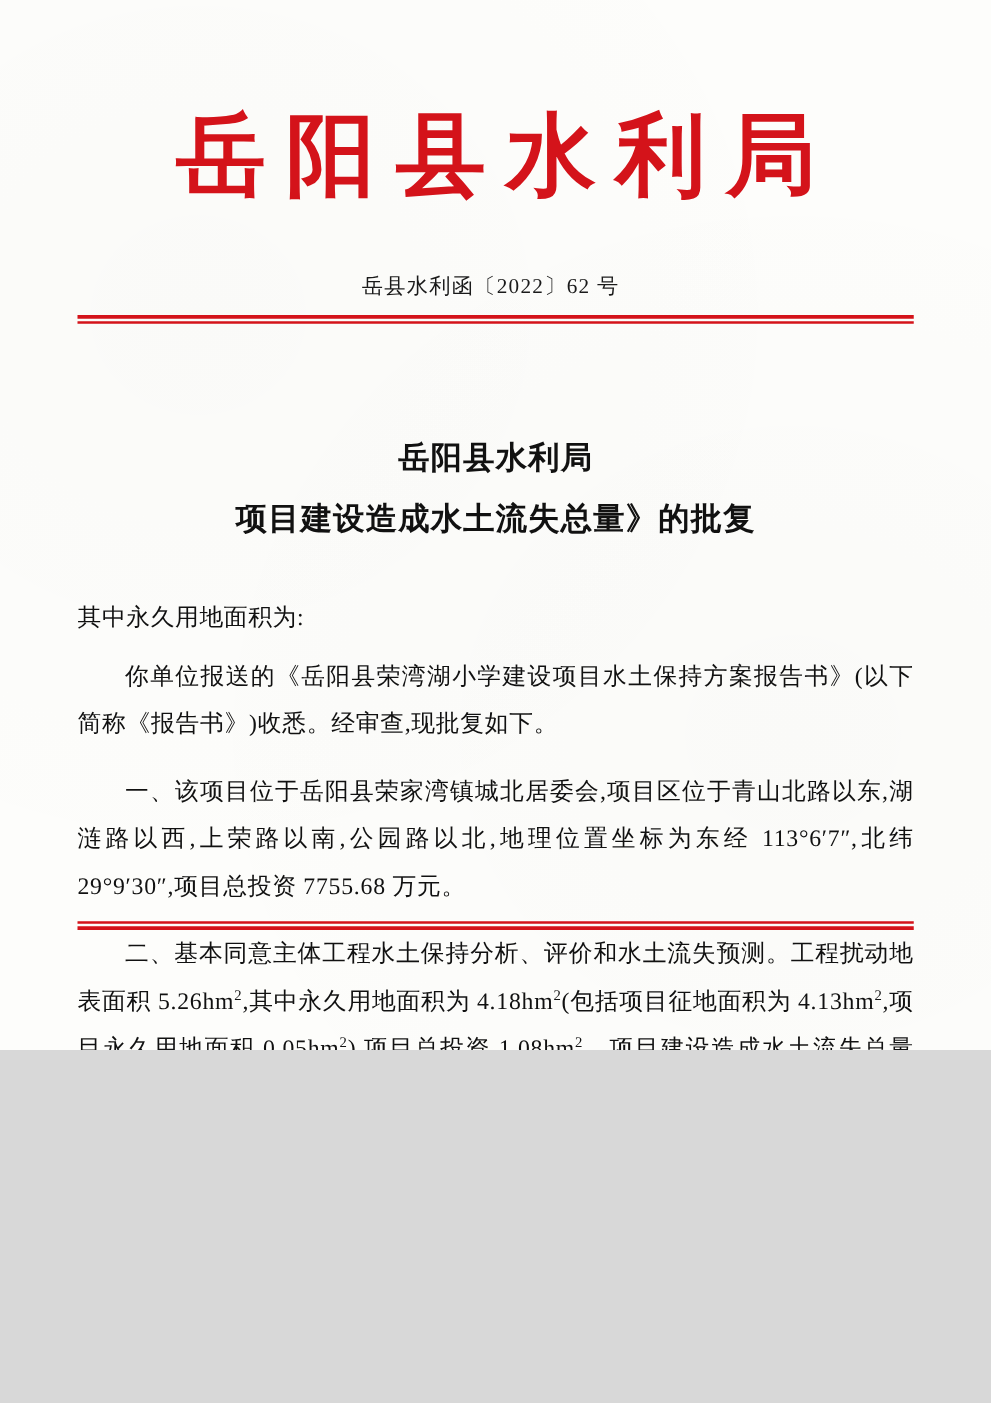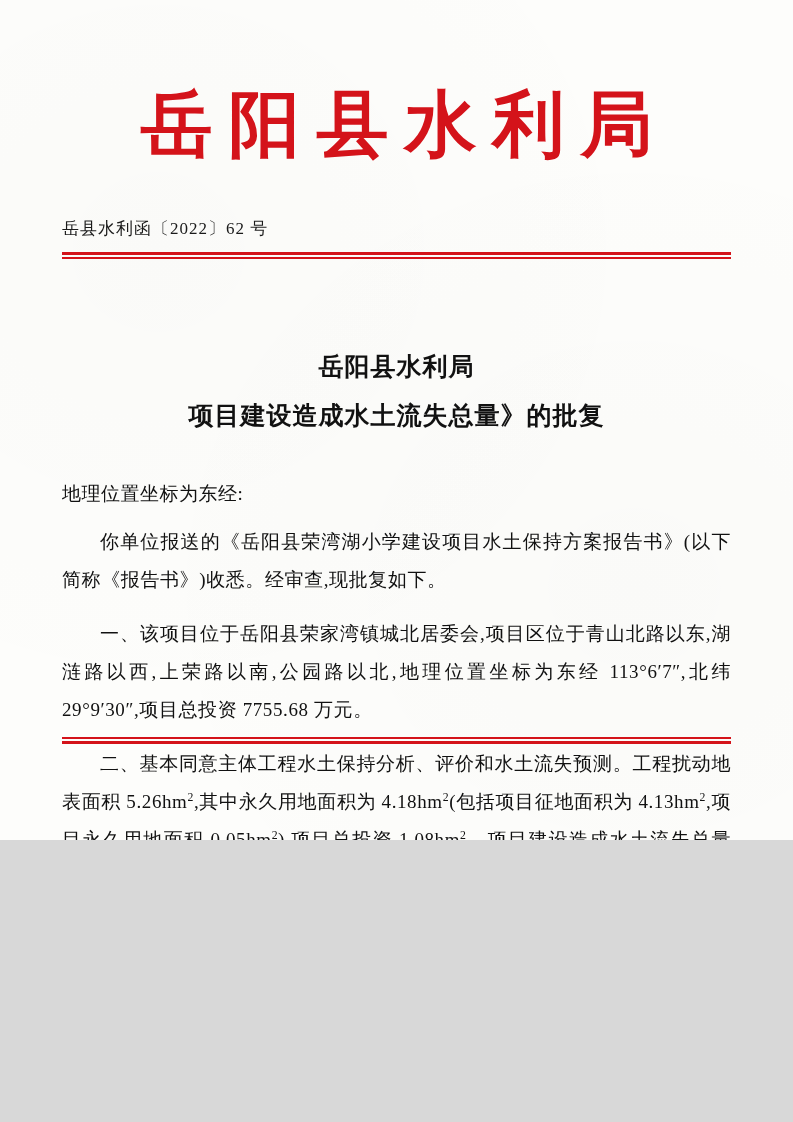--- a/index.html
+++ b/index.html
@@ -43,21 +43,21 @@
     font-family: "Liberation Serif", "DejaVu Serif", serif;
     font-weight: bold;
     font-size: 72px;
     letter-spacing: 16px;
     line-height: 1.1;
     text-indent: 16px;
     white-space: nowrap;
   }
 
   .doc-number {
-    text-align: left;
+    text-align: center;
     margin-top: 52px;
     font-size: 17px;
     color: #1a1a1a;
     letter-spacing: 1px;
     padding-right: 8px;
   }
 
   .rule-top {
     margin-top: 12px;
     height: 7px;
@@ -148,21 +148,21 @@
     <div class="rule-top">
       <div class="thick"></div>
       <div class="thin"></div>
     </div>
 
     <div class="title-block">
       <div>岳阳县水利局</div>
       <div>项目建设造成水土流失总量》的批复</div>
     </div>
 
-    <div class="recipient">地理位置坐标为东经:</div>
+    <div class="recipient">其中永久用地面积为:</div>
 
     <div class="body-text">
       <p>你单位报送的《岳阳县荣湾湖小学建设项目水土保持方案报告书》(以下简称《报告书》)收悉。经审查,现批复如下。</p>
       <p>一、该项目位于岳阳县荣家湾镇城北居委会,项目区位于青山北路以东,湖涟路以西,上荣路以南,公园路以北,地理位置坐标为东经 113°6′7″,北纬 29°9′30″,项目总投资 7755.68 万元。</p>
       <p><span>二、基本同意主体工程水土保持分析、评价和水土流失预测。工程扰动地表面积 5.26hm</span><sup>2</sup><span>,其中永久用地面积为 4.18hm</span><sup>2</sup><span>(包括项目征地面积为 4.13hm</span><sup>2</sup><span>,项目永久用地面积 0.05hm</span><sup>2</sup><span>),项目总投资 1.08hm</span><sup>2</sup><span>。项目建设造成水土流失总量 291.29t,其中新增水土流失量 270.04t。项目总挖方 15.89 万 m</span><sup>3</sup><span>,总填方 3.21</span></p>
     </div>
 
   </div>
 
   <div class="rule-bottom">

